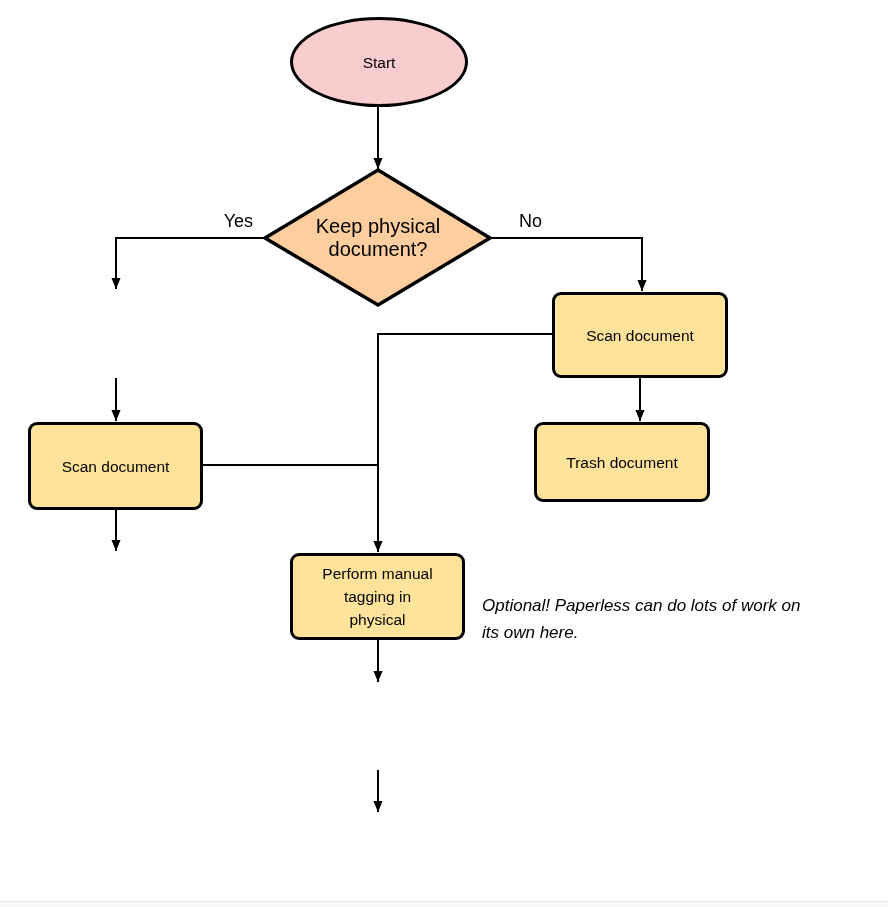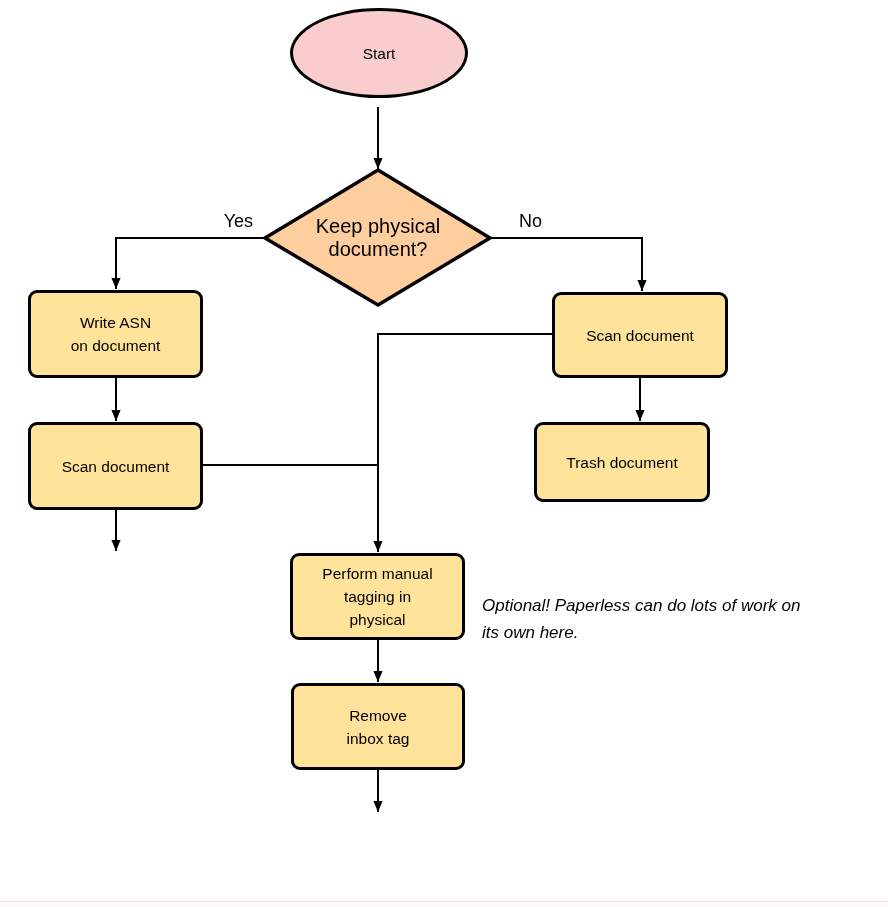--- a/index.html
+++ b/index.html
@@ -68,21 +68,21 @@
   .annotation {
     position: absolute;
     left: 482px; top: 592px;
     width: 404px;
     font-style: italic;
     font-size: 17px;
     line-height: 27px;
     white-space: pre-line;
   }
   
-  .n-start        { left: 290px; top: 8px;  width: 178px; height: 90px; }
+  .n-start        { left: 290px; top: 17px;  width: 178px; height: 90px; }
   .n-write-asn    { left: 28px;  top: 290px; width: 175px; height: 88px; }
   .n-scan-keep    { left: 28px;  top: 422px; width: 175px; height: 88px; }
   .n-archive      { left: 28px;  top: 552px; width: 175px; height: 88px; }
   .n-scan-discard { left: 552px; top: 292px; width: 176px; height: 86px; }
   .n-trash        { left: 534px; top: 422px; width: 176px; height: 80px; }
   .n-tagging      { left: 290px; top: 553px; width: 175px; height: 87px; }
   .n-remove-inbox { left: 291px; top: 683px; width: 174px; height: 87px; }
   .n-end          { left: 290px; top: 813px; width: 178px; height: 82px; }
   .l-yes { left: 205px; top: 211px; width: 48px; }
   .l-no  { left: 498px; top: 211px; width: 44px; }
@@ -121,31 +121,27 @@
   </svg>
 
   <div class="node terminator n-start">Start</div>
 
   <div class="diamond-label">Keep physical
 document?</div>
 
   <div class="edge-label l-yes">Yes</div>
   <div class="edge-label l-no">No</div>
 
-  <div class="node process n-write-asn">Write ASN
-on document</div>
   <div class="node process n-scan-keep">Scan document</div>
 
   <div class="node process n-scan-discard">Scan document</div>
   <div class="node process n-trash">Trash document</div>
 
   <div class="node process n-tagging">Perform manual
 tagging in
 physical</div>
   <div class="annotation">Optional! Paperless can do lots of work on
 its own here.</div>
 
-  <div class="node process n-remove-inbox">Remove
-inbox tag</div>
 
 
   <div class="bottom-divider"></div>
 </div>
 
 </body></html>

